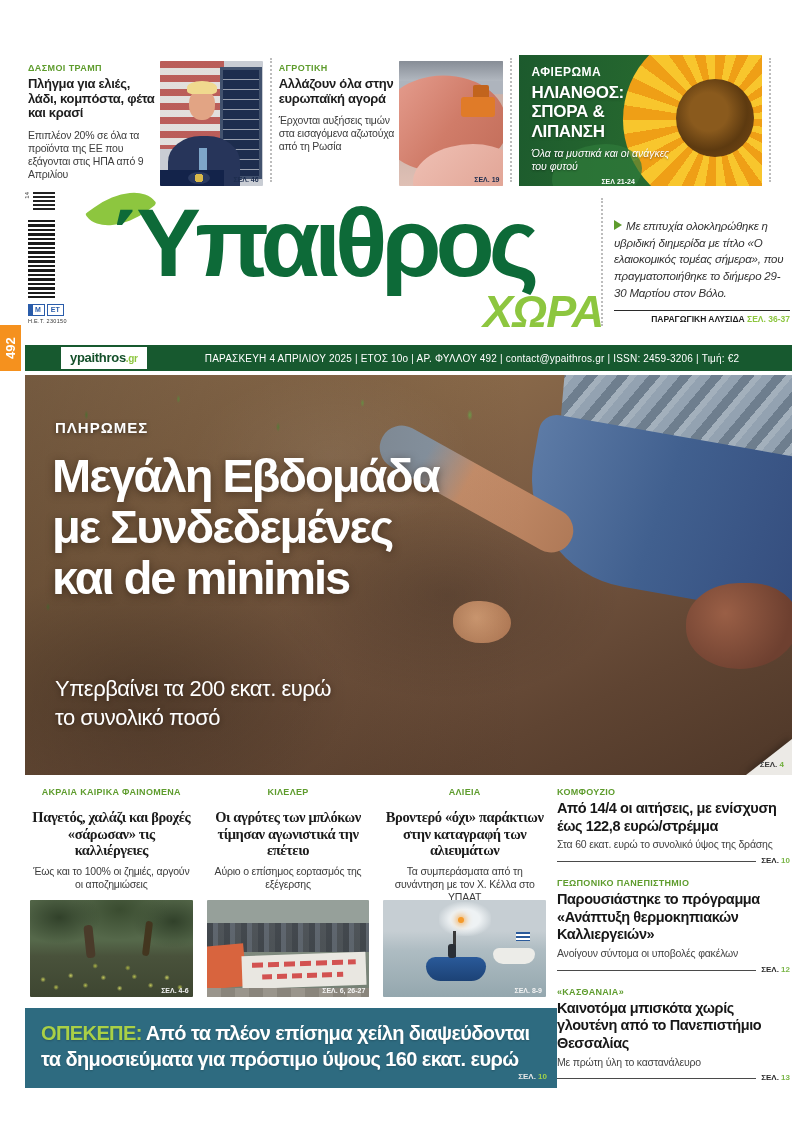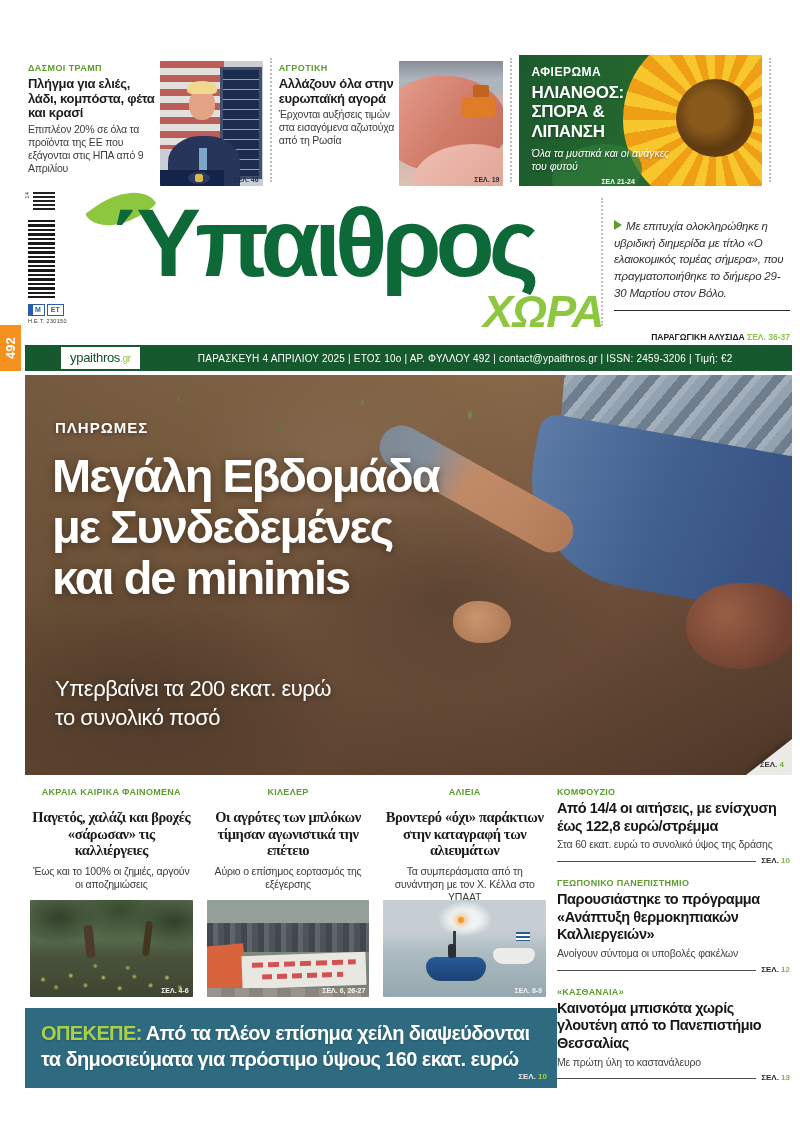--- a/index.html
+++ b/index.html
@@ -10,21 +10,21 @@
   
   .topstrip { position:absolute; left:28px; top:55px; width:750px; height:131px; display:flex; }
   .vsep { border-left:2px dotted #bdbdbd; height:124px; margin:3px 7px 0 7px; }
   .teaser { position:relative; display:flex; }
   .t1 { width:237px; }
   .t2 { width:227px; }
   .t3 { width:245px; background:linear-gradient(100deg,#1c5a2d 0%,#27692f 55%,#3d8a3a 100%); overflow:hidden; }
   .t-text { width:132px; padding-top:8px; padding-right:4px; }
   .t2 .t-text { width:120px; }
   .kicker { color:#5e9c2d; font-size:9px; font-weight:bold; letter-spacing:.4px; margin-bottom:4px; }
-  .t-head { font-size:13px; font-weight:bold; color:#1d1d1d; line-height:1.12; letter-spacing:-.3px; margin-bottom:2px; }
+  .t-head { font-size:13px; font-weight:bold; color:#1d1d1d; line-height:1.12; letter-spacing:-.3px; margin-bottom:8px; }
   .t-sub { font-size:10.5px; color:#3c3c3c; line-height:1.25; letter-spacing:-.2px; }
   .t-img { position:relative; flex:1; margin-top:6px; overflow:hidden; border-radius:1px; }
   .pref { position:absolute; right:4px; bottom:3px; font-size:7px; font-weight:bold; color:#1d2d4e; }
   .pref.light { color:#f3f3f3; }
 
   
   .img-trump { background:#c9cdd4; }
   .flag-stripes { position:absolute; left:0; top:0; width:62%; height:70%; background:repeating-linear-gradient(180deg,#b84a44 0 7px,#e6e2de 7px 14px); opacity:.85; }
   .board { position:absolute; right:1px; top:6px; width:42px; height:112px; background:#1d2d4e; border:3px solid #42526e; background-image:repeating-linear-gradient(180deg,transparent 0 9px,rgba(255,255,255,.55) 9px 10px); }
   .suit { position:absolute; left:8px; bottom:-8px; width:72px; height:58px; background:#27355a; border-radius:45% 45% 0 0; }
@@ -65,26 +65,26 @@
   .issue-vert { position:absolute; left:0; top:135px; width:21px; height:46px; background:#f5911e; color:#fff; font-size:13px; font-weight:bold; writing-mode:vertical-rl; transform:rotate(180deg); text-align:center; line-height:21px; z-index:5; }
   .logo-wrap { position:absolute; left:85px; top:0; width:515px; height:150px; }
   .leaf { position:absolute; left:4px; top:2px; width:64px; height:34px; background:#8dc63f; border-radius:4% 85% 8% 85% / 4% 95% 8% 95%; transform:rotate(-36deg); }
   .logo-text { position:absolute; left:26px; top:2px; font-size:97px; font-weight:bold; color:#0d6a38; letter-spacing:-6px; line-height:1.05; }
   .tagline { position:absolute; left:38px; top:116px; font-size:11.5px; font-weight:bold; color:#0d6a38; letter-spacing:.4px; }
   .xora { position:absolute; left:398px; top:96px; font-size:45px; font-weight:bold; color:#8dc63f; letter-spacing:-1px; z-index:3;font-style:italic; }
   .mast-sep { position:absolute; left:601px; top:8px; height:128px; border-left:2px dotted #bdbdbd; }
   .mast-note { position:absolute; left:614px; top:28px; width:176px; }
   .note-text { font-size:11.5px; font-style:italic; color:#333; line-height:1.45; letter-spacing:-.2px; }
   .tri { display:inline-block; width:0; height:0; border-style:solid; border-width:5px 0 5px 8px; border-color:transparent transparent transparent #5e9c2d; margin-right:4px; }
-  .note-foot { margin-top:9px; border-top:1.5px solid #2a2a2a; padding-top:21px; text-align:right; font-size:8.5px; font-weight:bold; color:#1d1d1d; }
+  .note-foot { margin-top:9px; border-top:1.5px solid #2a2a2a; padding-top:3px; text-align:right; font-size:8.5px; font-weight:bold; color:#1d1d1d; }
   .note-foot .grn { color:#8dc63f; }
 
   
   .infobar { position:absolute; left:25px; top:345px; width:767px; height:26px; background:#17592f; display:flex; align-items:center; }
-  .sitebox { background:#fff; margin-left:36px; padding:3px 9px 4px 9px; font-size:13px; font-weight:normal; color:#14502a; letter-spacing:-.3px; }
+  .sitebox { background:#fff; margin-left:36px; padding:3px 9px 4px 9px; font-size:13px; font-weight:bold; color:#14502a; letter-spacing:-.3px; }
   .sitebox .tld { color:#8dc63f; font-size:10px; }
   .infotext { color:#fff; font-size:10px; margin-left:58px; letter-spacing:.2px; }
 
   
   .hero { position:absolute; left:25px; top:375px; width:767px; height:400px; overflow:hidden; background:
     radial-gradient(300px 180px at 15% 80%, rgba(0,0,0,.25), transparent 70%),
     radial-gradient(250px 150px at 55% 55%, rgba(0,0,0,.18), transparent 70%),
     radial-gradient(200px 120px at 40% 20%, rgba(255,255,255,.08), transparent 70%),
     linear-gradient(155deg,#9a7a58 0%,#8a6a4a 28%,#755640 55%,#5f4432 78%,#4e3728 100%); }
   .sprouts { position:absolute; inset:0; background-image:

